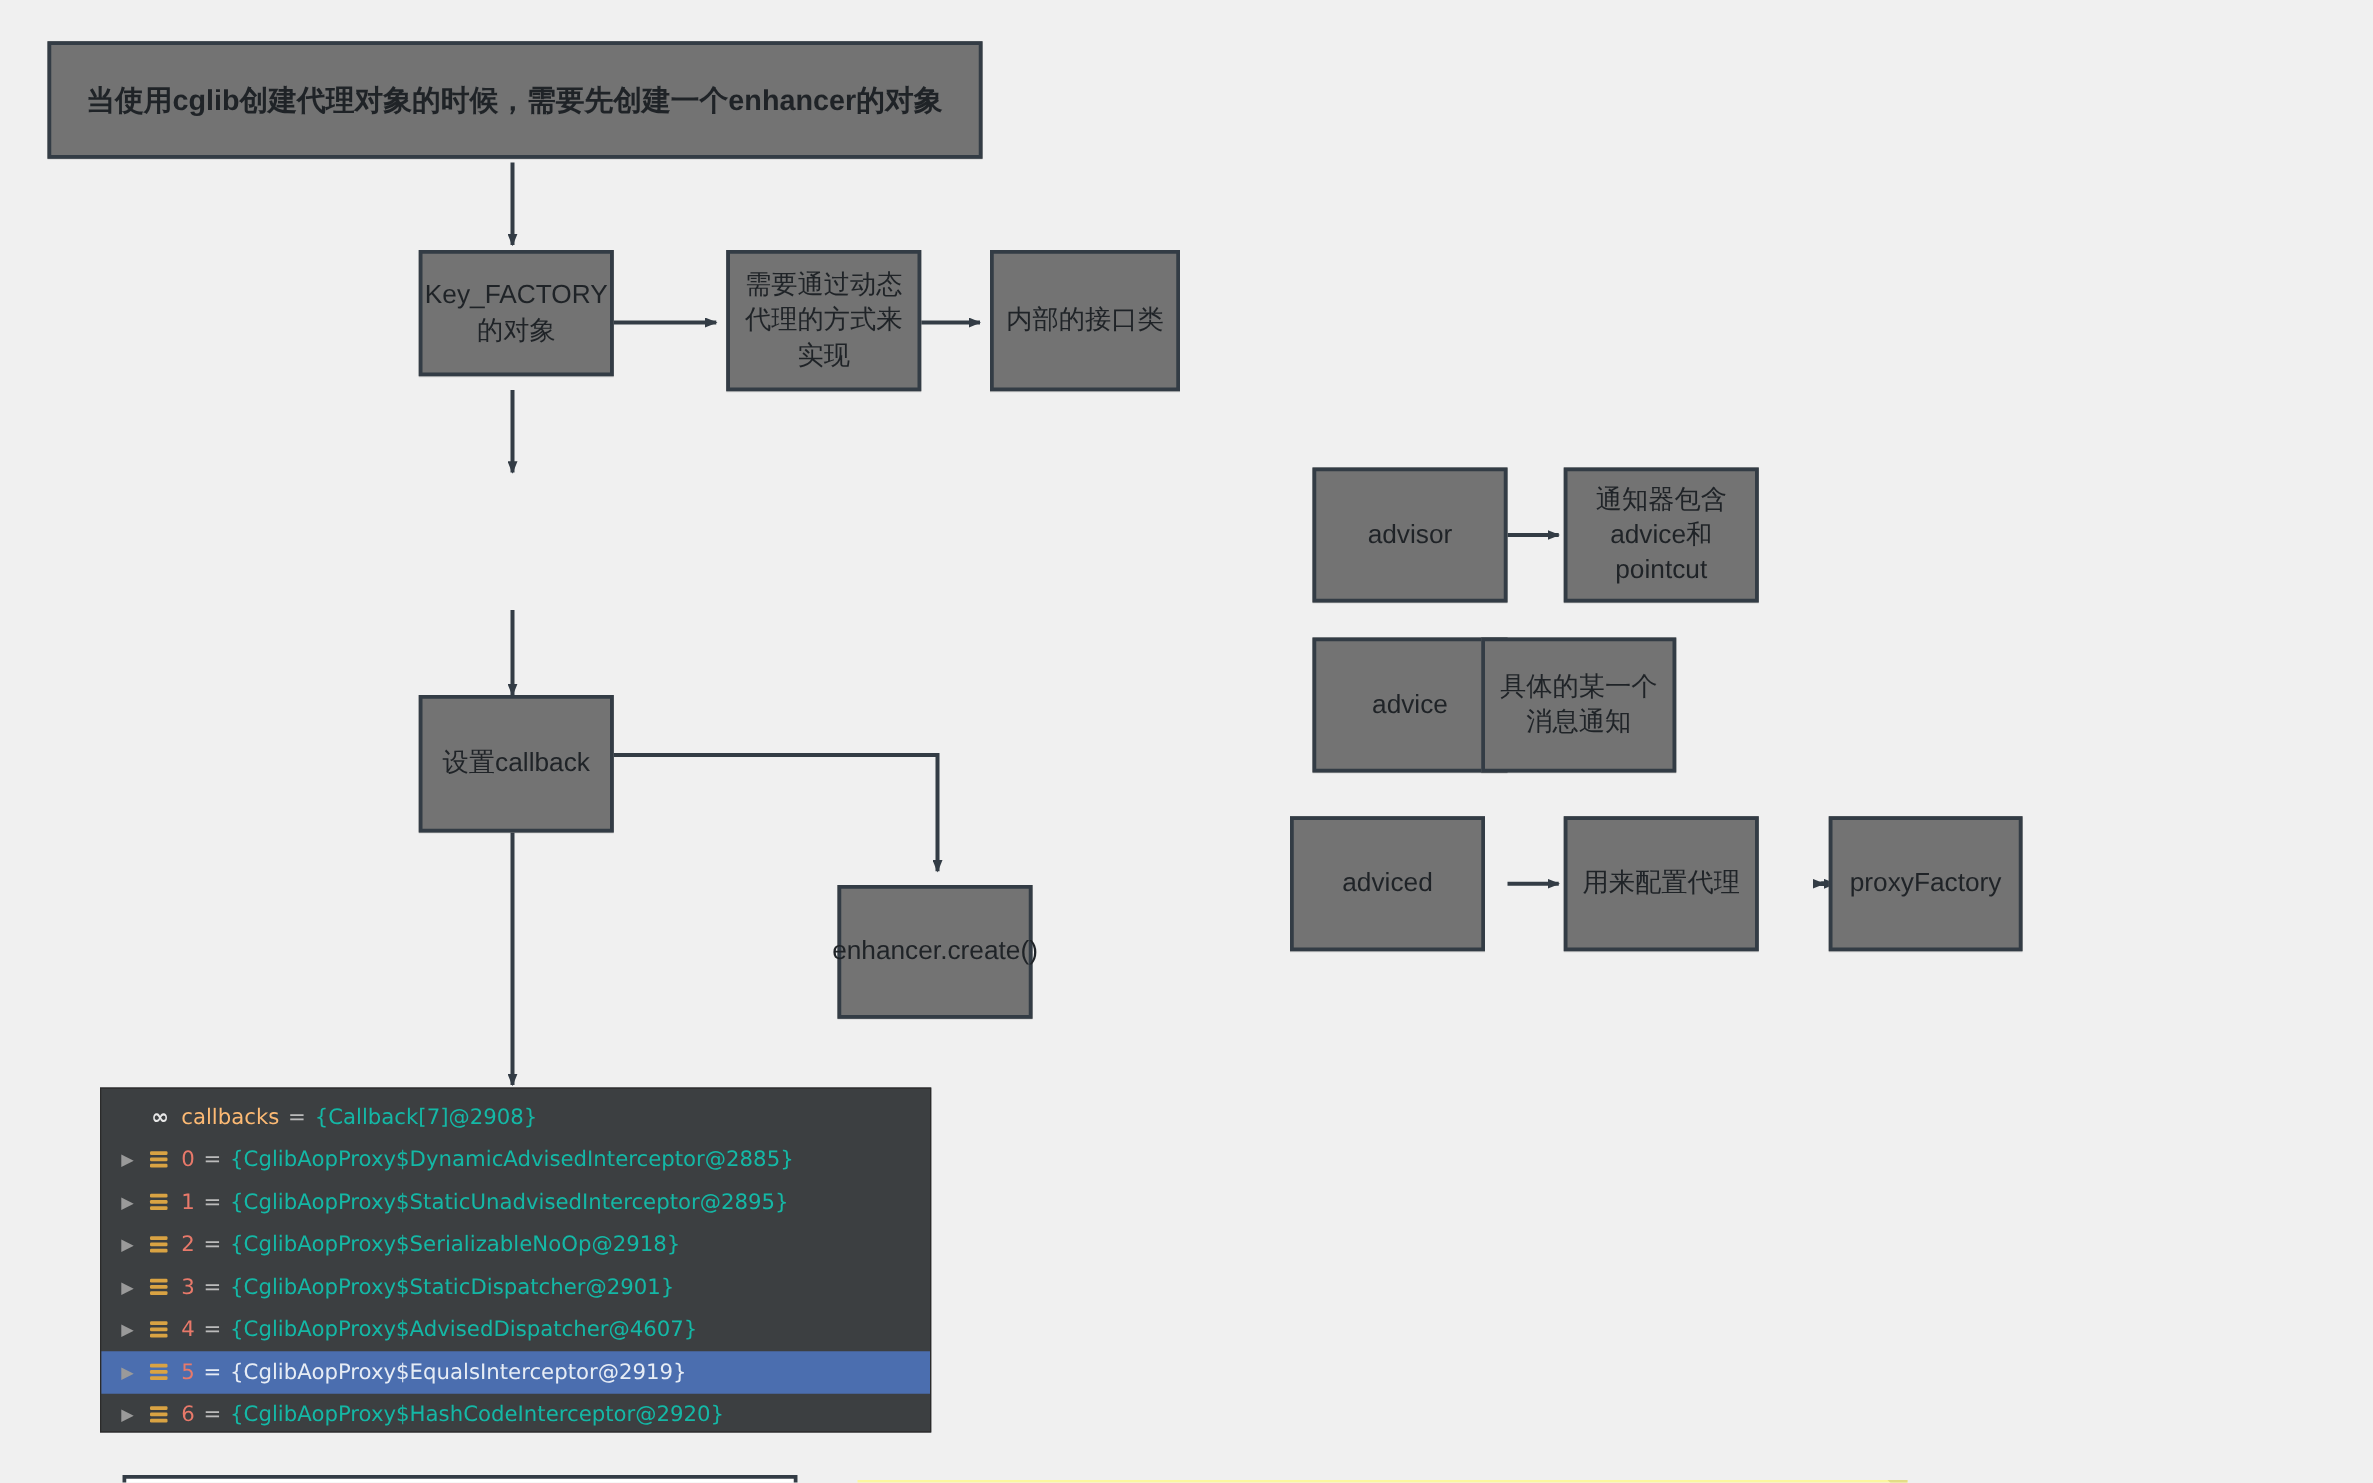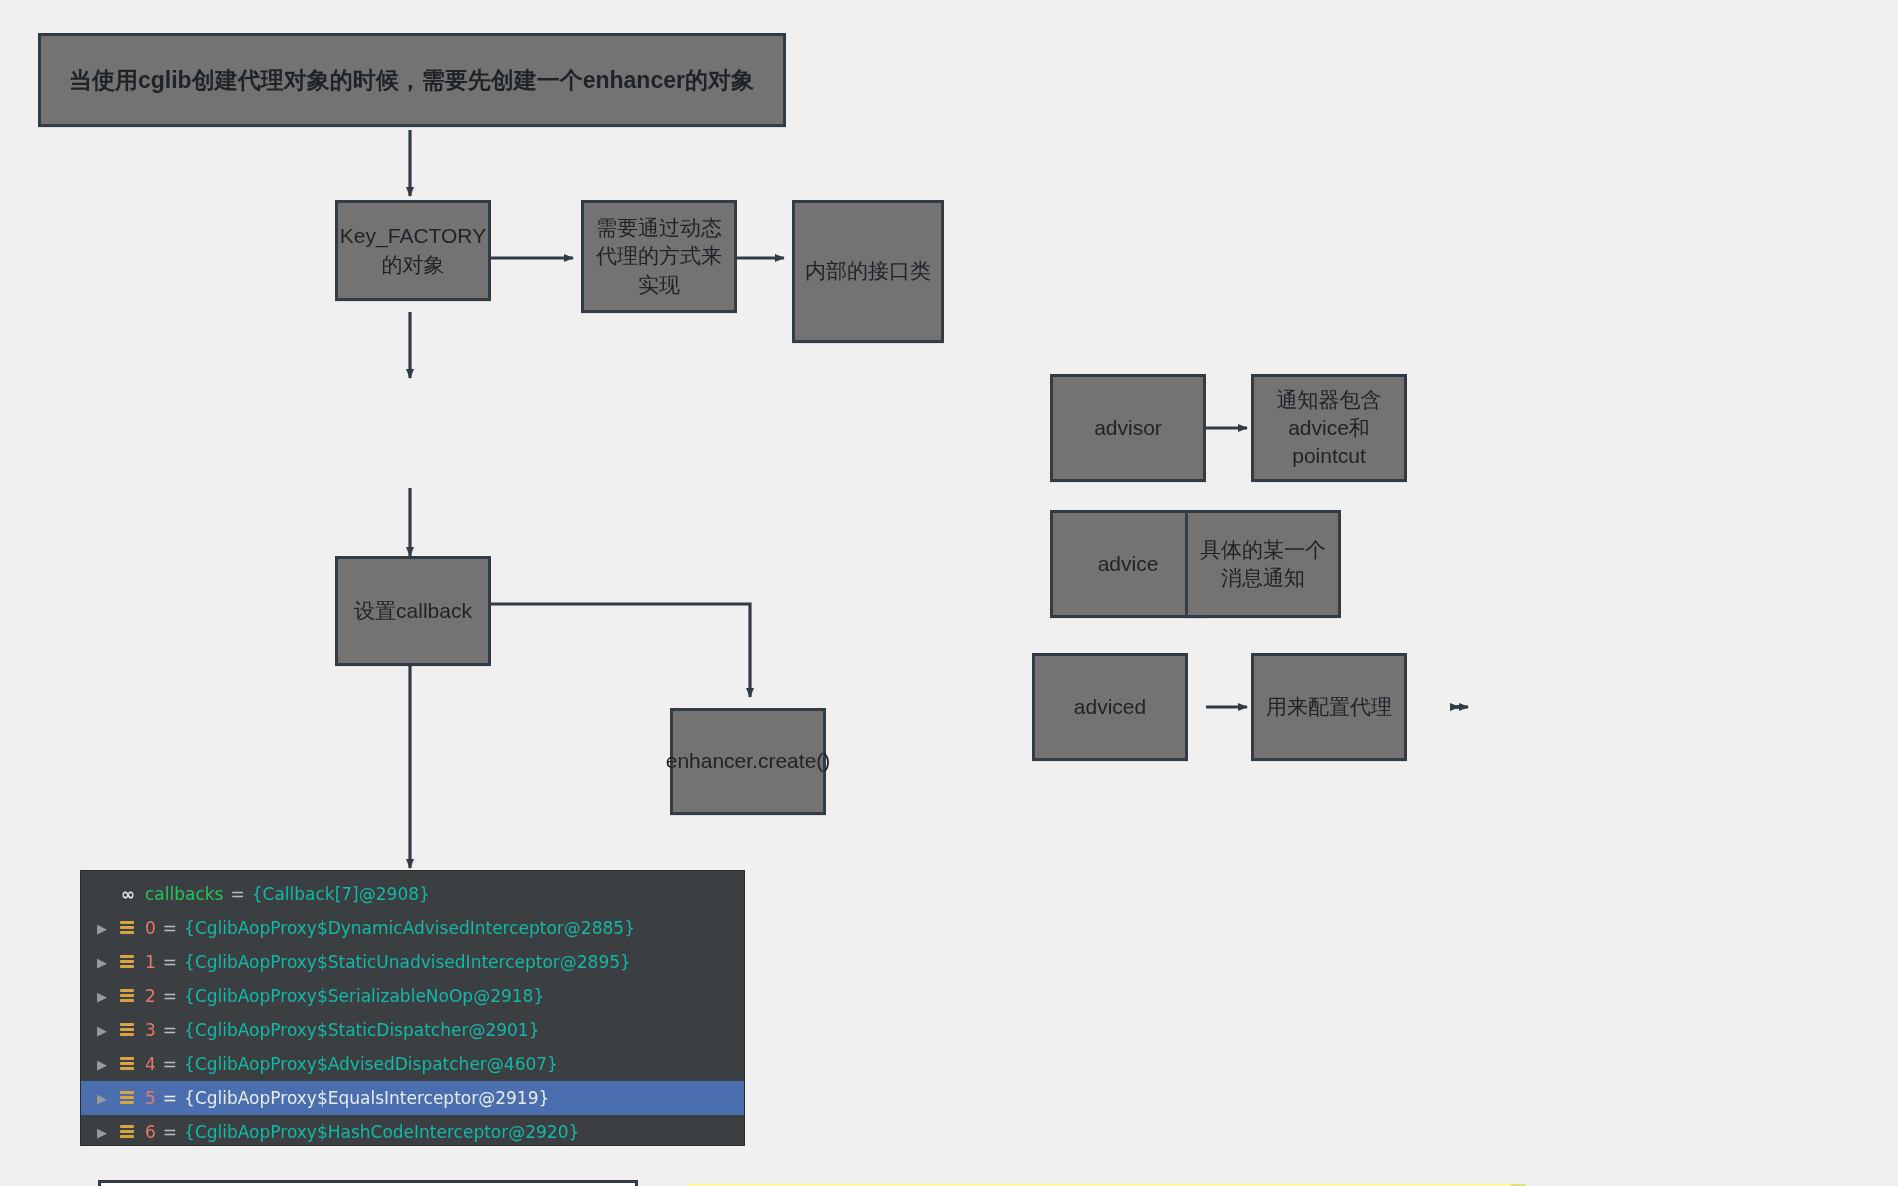--- a/index.html
+++ b/index.html
@@ -113,21 +113,21 @@
     color: #e8e8e8;
     font-size: 17px;
     font-weight: bold;
     line-height: 18px;
     text-align: center;
   }
   .dbg-name {
     color: #e8796a;
     margin-right: 7px;
   }
-  .dbg-name.root { color: #22c55e; }
+  .dbg-name.root { color: #fdba74; }
   .dbg-eq {
     color: #bbbbbb;
     margin-right: 7px;
   }
   .dbg-val {
     color: #14b8a6;
   }
   .dbg-row.selected .dbg-val,
   .dbg-row.selected .dbg-eq { color: #e6ecf5; }
 
@@ -201,35 +201,36 @@
       <path d="M1459,707 L1468,707" marker-end="url(#ah)"></path>
     </g>
   </svg>
 
   <div class="node title-node" style="left:38px; top:33px; width:748px; height:94px;">当使用cglib创建代理对象的时候，需要先创建一个enhancer的对象</div>
 
   <div class="node" style="left:335px; top:200px; width:156px; height:101px;">Key_FACTORY的对象</div>
 
   <div class="node" style="left:581px; top:200px; width:156px; height:113px;">需要通过动态代理的方式来实现</div>
 
-  <div class="node" style="left:792px; top:200px; width:152px; height:143px;text-align:center;">内部的接口类</div>
+  <div class="node" style="left:792px; top:200px; width:152px; height:113px;text-align:center;">内部的接口类</div>
 
 
   <div class="node" style="left:335px; top:556px; width:156px; height:110px;">设置callback</div>
 
   <div class="node" style="left:670px; top:708px; width:156px; height:107px;">enhancer.create()</div>
 
   <div class="node" style="left:1050px; top:374px; width:156px; height:108px;">advisor</div>
   <div class="node" style="left:1251px; top:374px; width:156px; height:108px;">通知器包含advice和pointcut</div>
 
   <div class="node" style="left:1050px; top:510px; width:156px; height:108px;">advice</div>
   <div class="node" style="left:1185px; top:510px; width:156px; height:108px;">具体的某一个消息通知</div>
 
   <div class="node" style="left:1032px; top:653px; width:156px; height:108px;">adviced</div>
   <div class="node" style="left:1251px; top:653px; width:156px; height:108px;">用来配置代理</div>
+  <div class="node" style="left:1463px; top:653px; width:155px; height:108px;">proxyFactory</div>
 
   <div class="debug-panel" style="left:80px; top:870px; width:665px; height:276px;">
 
     <div class="dbg-row">
       <span class="dbg-arrow hidden-arrow">▶</span>
       <span class="dbg-icon icon-infinity">∞</span>
       <span class="dbg-name root">callbacks</span>
       <span class="dbg-eq">=</span>
       <span class="dbg-val">{Callback[7]@2908}</span>
     </div>

